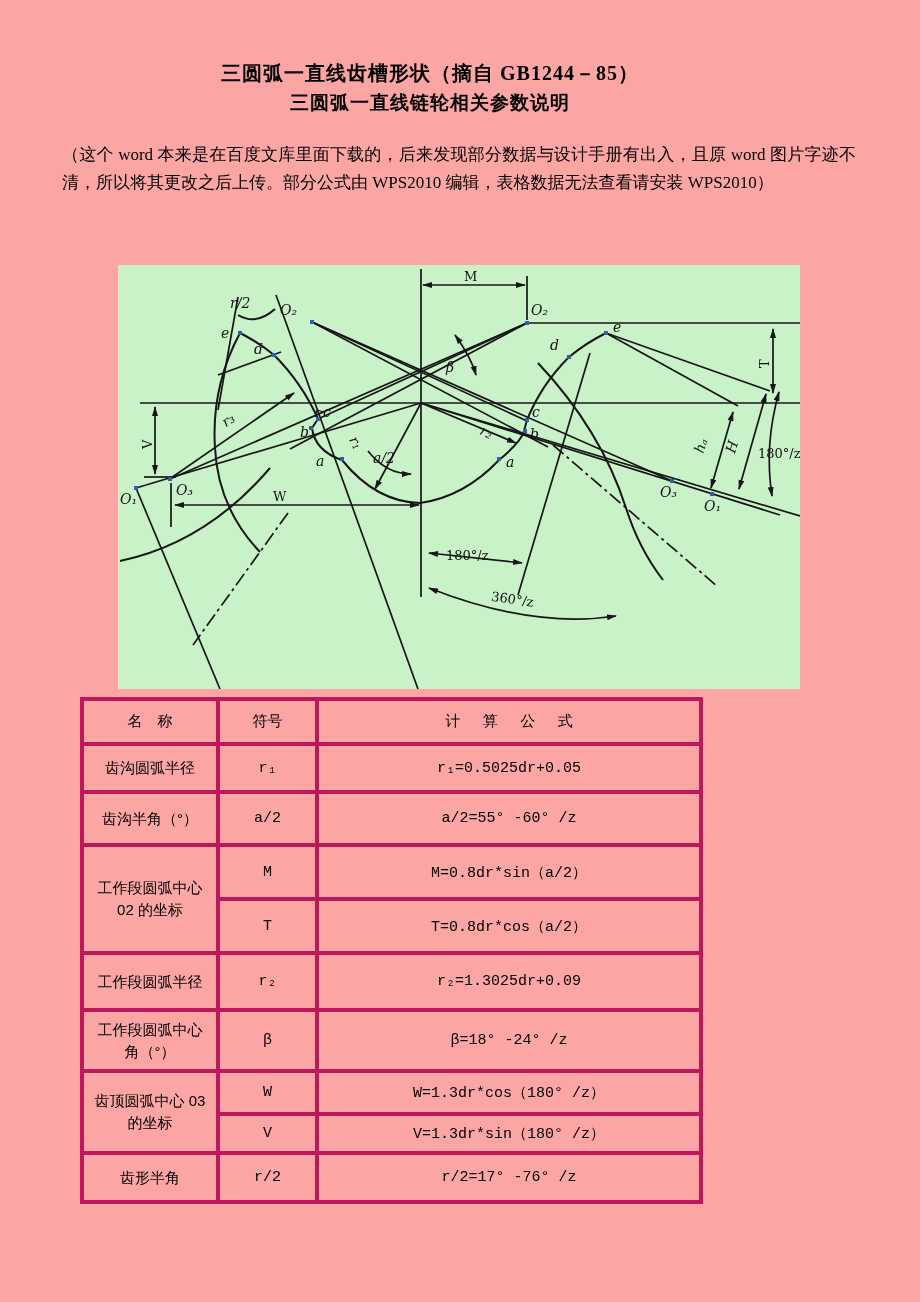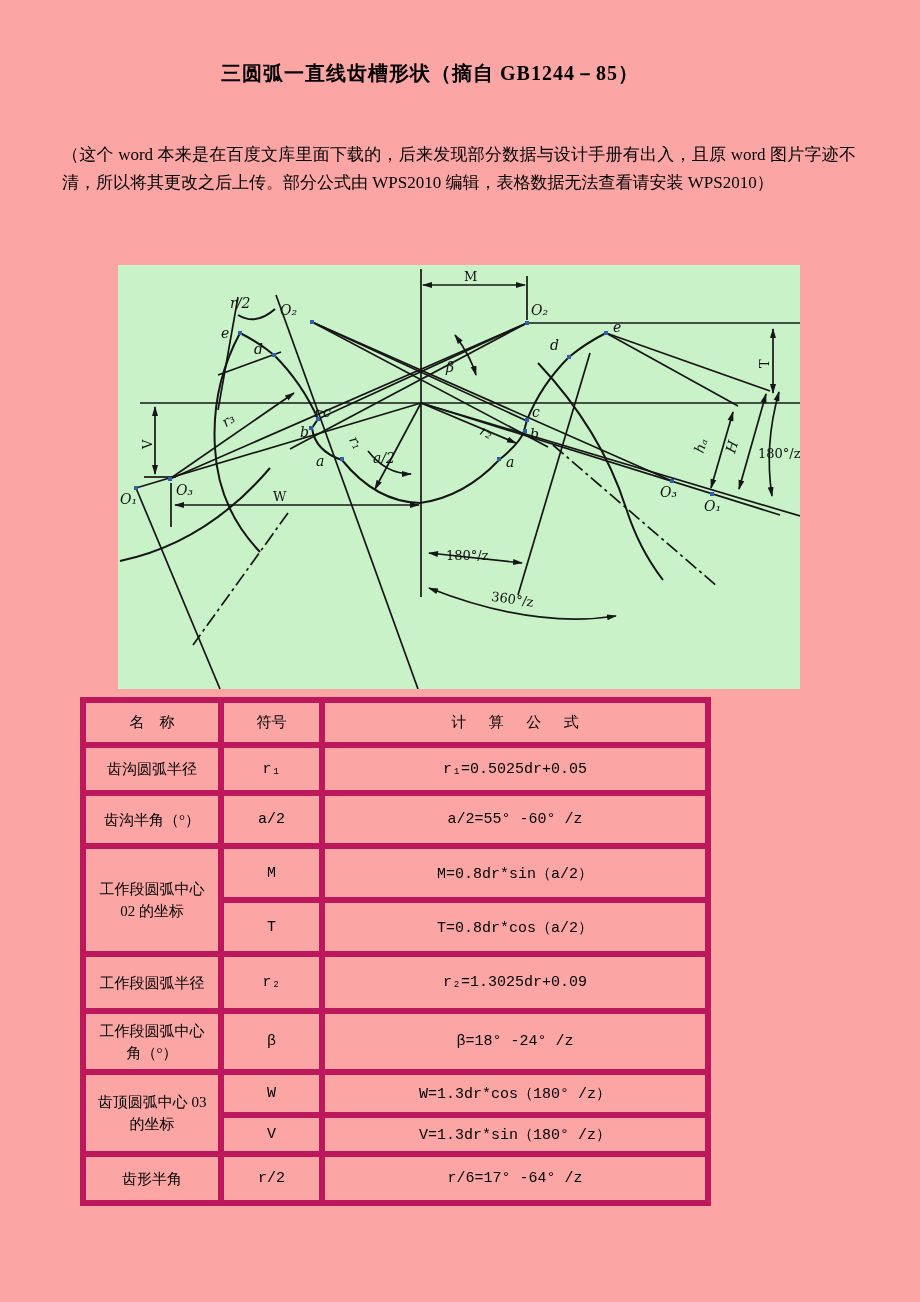--- a/index.html
+++ b/index.html
@@ -7,37 +7,38 @@
         font-family:"Liberation Serif","DejaVu Serif",serif;color:#000;}
   .title1{position:absolute;left:30px;top:60px;width:800px;text-align:center;
           font-size:20px;font-weight:bold;letter-spacing:1px;white-space:pre;}
   .title2{position:absolute;left:30px;top:90px;width:800px;text-align:center;
           font-size:19px;font-weight:bold;letter-spacing:1px;white-space:pre;}
   .intro{position:absolute;left:62px;top:141px;width:794px;font-size:17px;
          line-height:28px;text-align:justify;}
   .diagram{position:absolute;left:118px;top:265px;width:682px;height:424px;}
   .diagram svg{display:block;}
   table.params{position:absolute;left:80px;top:697px;border-collapse:collapse;table-layout:fixed;}
-  table.params th, table.params td{border:6px solid #be185d;padding:0 8px;text-align:center;
+  table.params th, table.params td{border:4px solid #be185d;padding:0 8px;text-align:center;
      vertical-align:middle;font-size:15px;overflow:hidden;}
   th.c-name{width:116px;} th.c-sym{width:79px;} th.c-for{width:364px;}
   table.params th{font-weight:normal;white-space:pre;}
-  td.name{font-family:Liberation Serif, serif;line-height:22px;}
+  td.name{font-family:Liberation Sans, sans-serif;line-height:22px;}
   td.sym, td.formula{font-family:"Liberation Mono","DejaVu Sans Mono",monospace;
      font-size:15px;white-space:pre;}
   
   .dlab{font-family:"DejaVu Serif","DejaVu Sans",serif;font-style:italic;font-size:14px;fill:#111;}
   .dlab2{font-family:"DejaVu Serif","DejaVu Sans",serif;font-size:13px;fill:#111;font-style:normal;}
 </style>
 </head>
 <body>
 
 <div id="page">
 
   <div class="title1">三圆弧一直线齿槽形状（摘自 GB1244－85）</div>
+  <div class="title2">三圆弧一直线链轮相关参数说明</div>
   <div class="intro">（这个 word 本来是在百度文库里面下载的，后来发现部分数据与设计手册有出入，且原 word 图片字迹不清，所以将其更改之后上传。部分公式由 WPS2010 编辑，表格数据无法查看请安装 WPS2010）</div>
 
   <div class="diagram">
     <svg width="682" height="424" viewBox="0 0 682 424" xmlns="http://www.w3.org/2000/svg">
       <defs>
         <marker id="ah" markerWidth="12" markerHeight="10" refX="9" refY="3" orient="auto" markerUnits="userSpaceOnUse">
           <path d="M0,0 L10,3 L0,6 z" fill="#161616"></path>
         </marker>
         <marker id="ahr" markerWidth="12" markerHeight="10" refX="1" refY="3" orient="auto" markerUnits="userSpaceOnUse">
           <path d="M10,0 L0,3 L10,6 z" fill="#161616"></path>
@@ -223,18 +224,18 @@
       <td class="sym">W</td>
       <td class="formula">W=1.3dr*cos（180° /z）</td>
     </tr>
     <tr style="height:39px;">
       <td class="sym">V</td>
       <td class="formula">V=1.3dr*sin（180° /z）</td>
     </tr>
     <tr style="height:49px;">
       <td class="name">齿形半角</td>
       <td class="sym">r/2</td>
-      <td class="formula">r/6=17° -64° /z</td>
+      <td class="formula">r/2=17° -76° /z</td>
     </tr>
   </tbody>
     </table>
 
 </div>
 
 </body></html>

